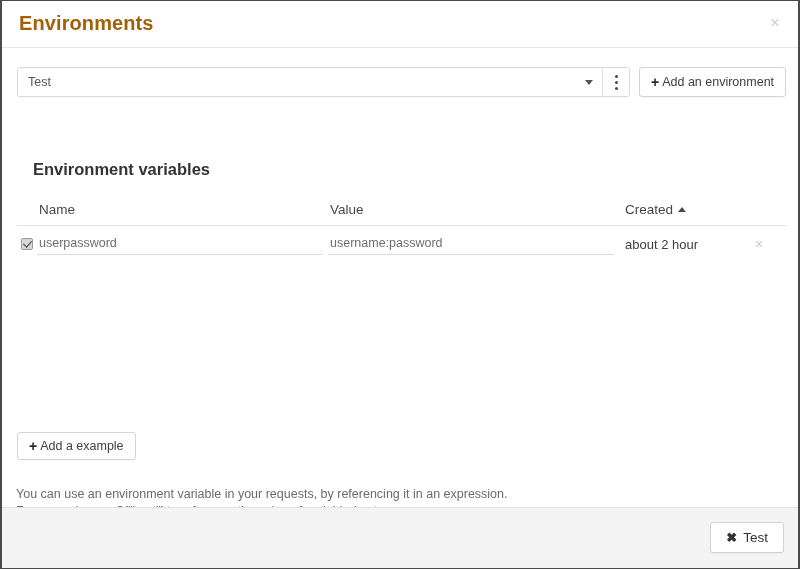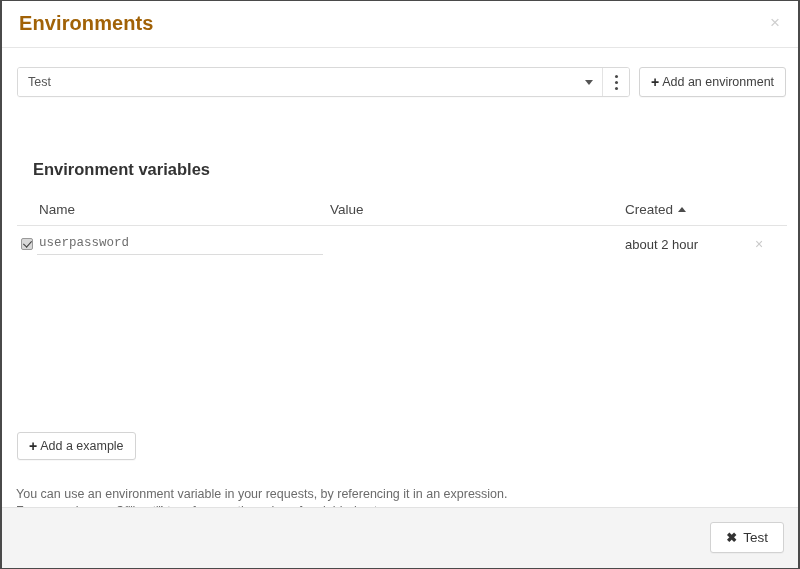--- a/index.html
+++ b/index.html
@@ -205,21 +205,21 @@
     border-width: 0 1.6px 1.6px 0;
     transform: rotate(42deg);
   }
   .cell-input {
     position: absolute;
     top: 7px;
     height: 22px;
     border: none;
     border-bottom: 1px solid #dcdcdc;
     background: transparent;
-    font-family: Liberation Mono, monospace;
+    font-family: Liberation Sans, sans-serif;
     font-size: 12.5px;
     color: #6e6e6e;
     padding: 0 2px 2px 2px;
     outline: none;
   }
   .cell-name  { left: 20px;  width: 286px; }
   .cell-value { left: 311px; width: 286px; }
   .cell-created {
     position: absolute;
     left: 608px; top: 11px;
@@ -331,20 +331,21 @@
         <div class="th th-name">Name</div>
         <div class="th th-value">Value</div>
         <div class="th th-created">
           <span>Created</span><span class="sort-caret"></span>
         </div>
       </div>
 
       <div class="tbl-row">
         <div class="row-check"></div>
         <input class="cell-input cell-name" type="text" value="userpassword" style="">
+        <input class="cell-input cell-value" type="text" value="username:password" style="">
         <div class="cell-created">about 2 hour</div>
         <div class="row-delete">×</div>
       </div>
     </div>
 
     <div class="btn btn-add-var">
       <span class="plus">+</span>
       <span>Add a example</span>
     </div>
 

